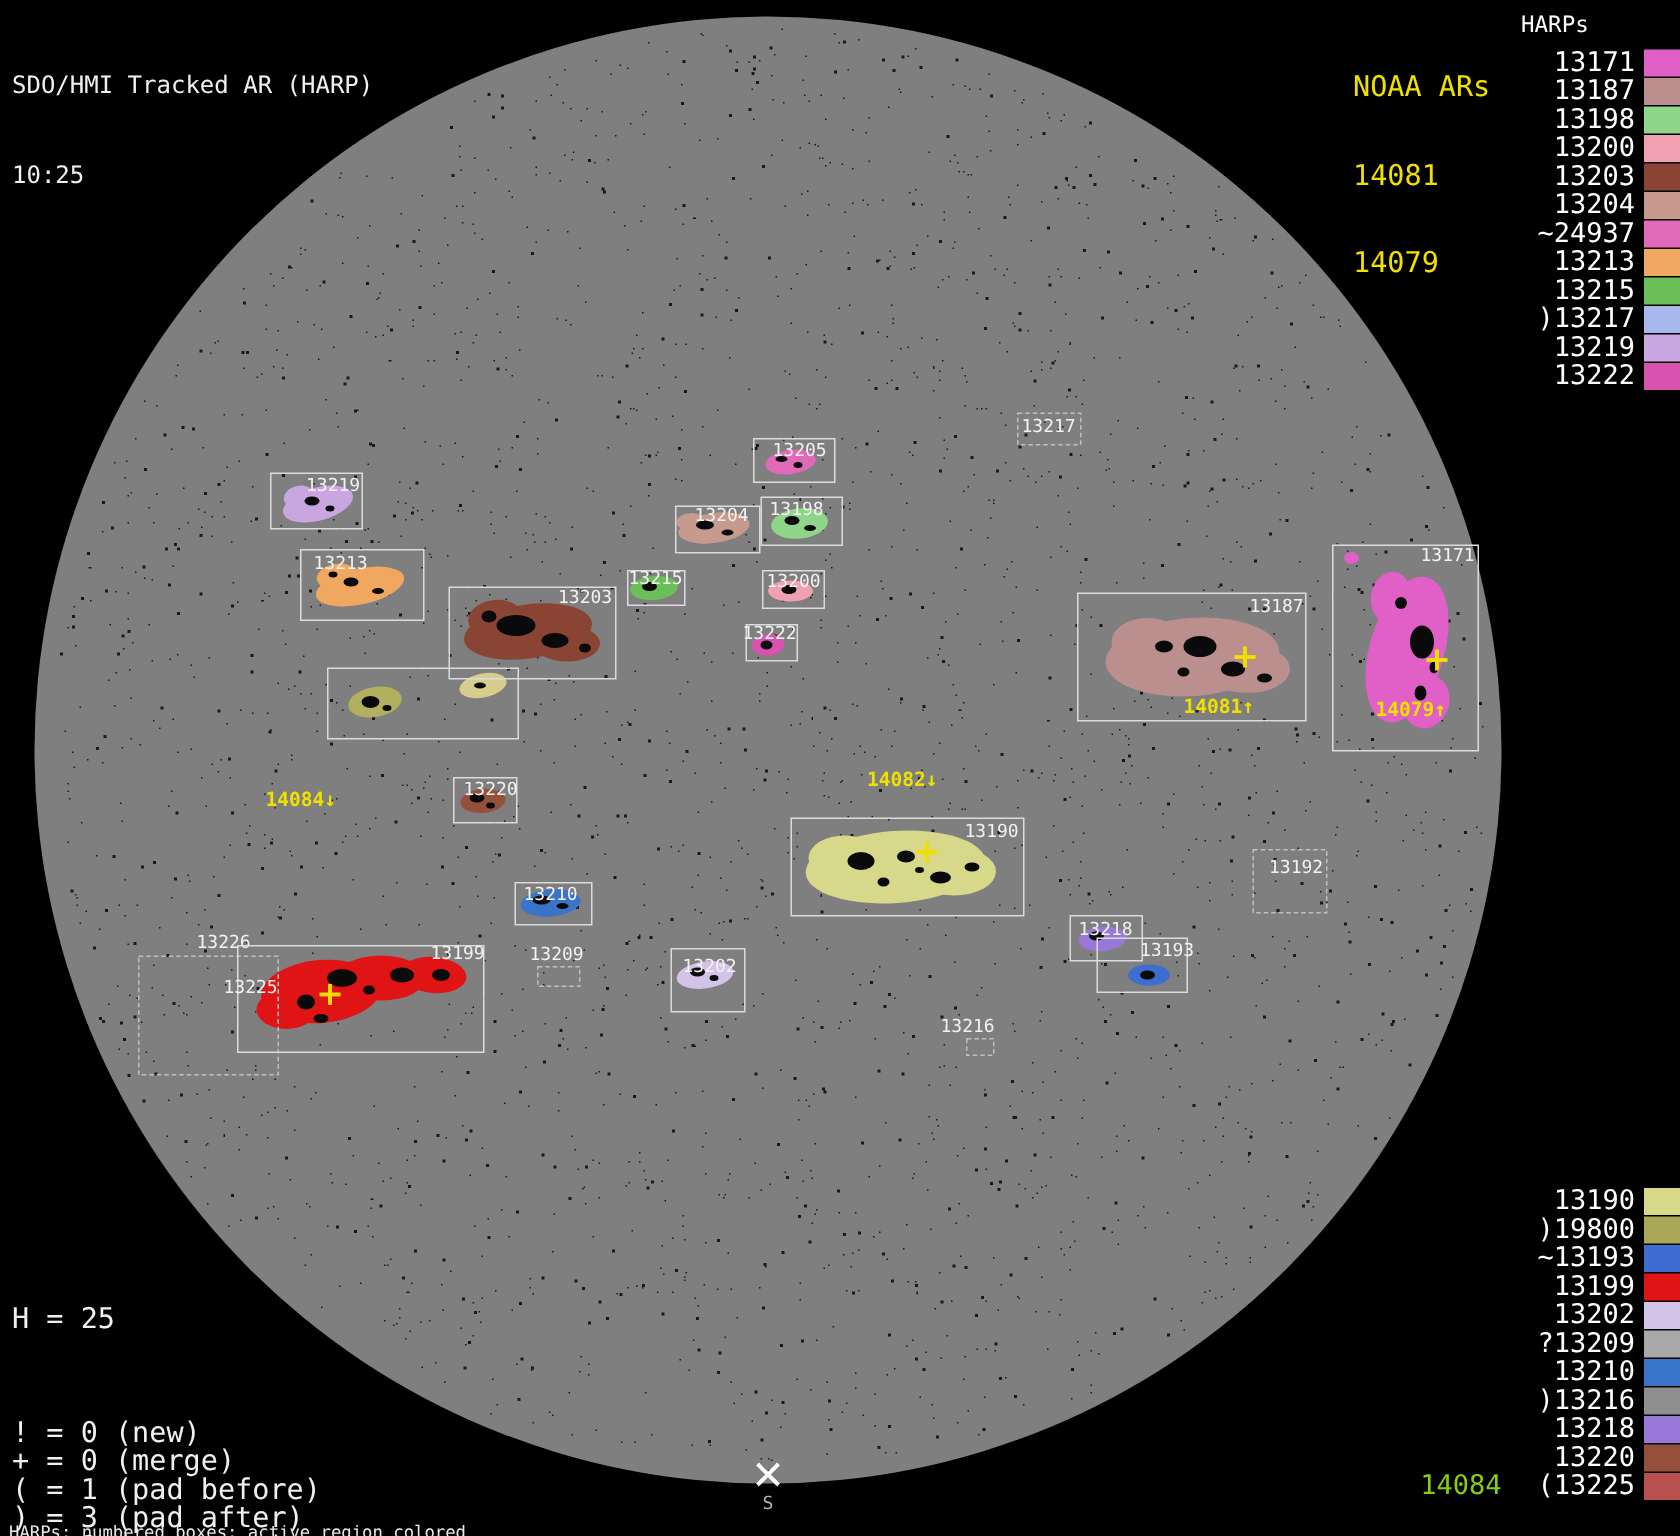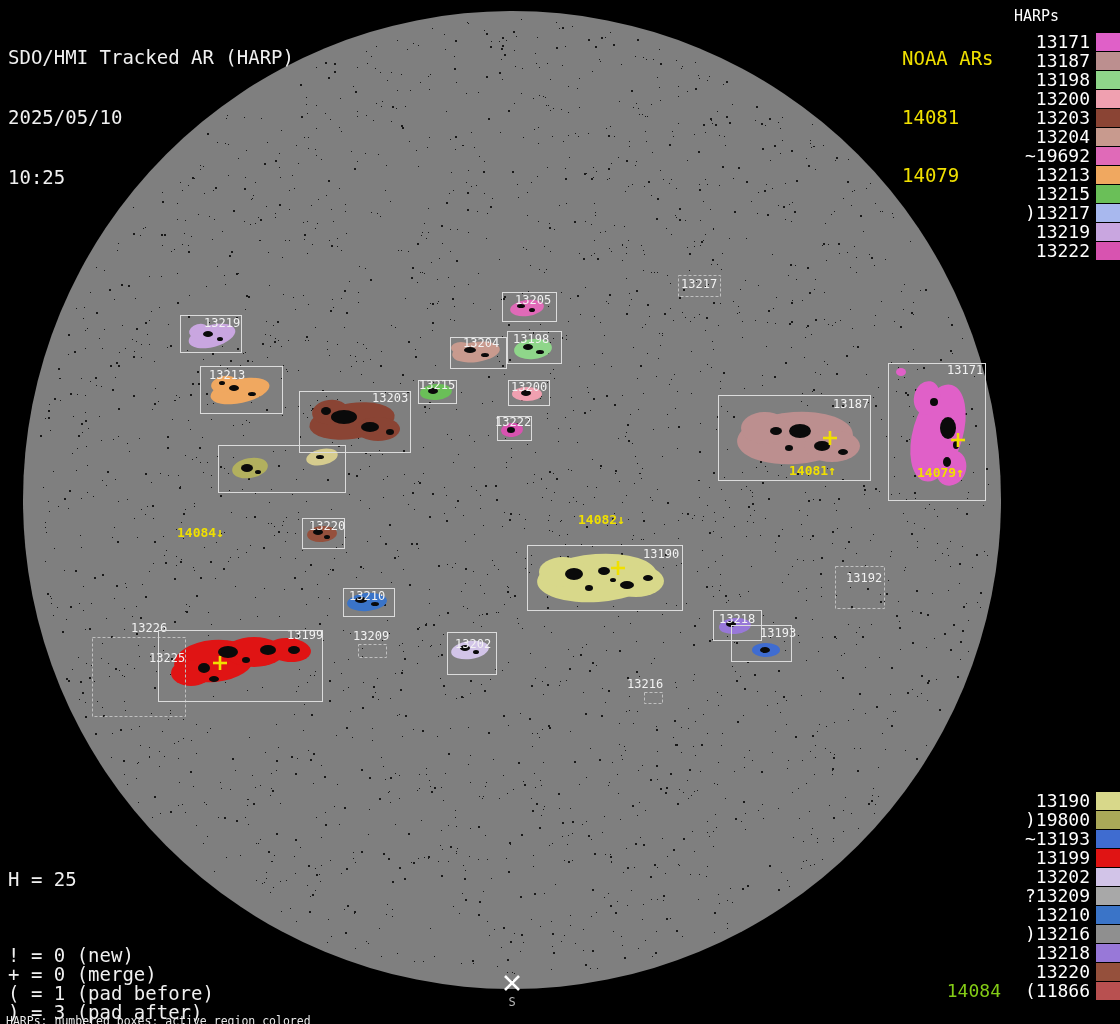--- a/index.html
+++ b/index.html
@@ -1,20 +1,20 @@
 <!DOCTYPE html>
 <html><head>
 <meta charset="utf-8">
 <style>
   html,body{margin:0;padding:0;background:#000;}
   .stage{position:relative;width:1120px;height:1024px;background:#000;overflow:hidden;
          font-family:"DejaVu Sans Mono",monospace;color:#fff;}
   #disk-svg{position:absolute;left:0;top:0;}
   #disk-svg text{font-family:"DejaVu Sans Mono",monospace;}
-  .title-block{position:absolute;left:8px;top:7px;font-size:19px;line-height:20px;color:#f0f0f0;white-space:pre;}
+  .title-block{position:absolute;left:8px;top:7px;font-size:16px;line-height:20px;color:#f0f0f0;white-space:pre;}
   .noaa-header{position:absolute;left:902px;top:10px;font-size:19px;line-height:19.5px;color:#f0e000;white-space:pre;}
   .harps-header{position:absolute;left:1014px;top:7px;font-size:15px;color:#ffffff;}
   .harp-list{position:absolute;right:0;width:260px;}
   #harps-top{top:32px;}
   #harps-bottom{top:791px;}
   .harp-row{display:flex;align-items:center;justify-content:flex-end;height:19px;font-size:18px;line-height:19px;}
   .harp-row .lbl{color:#fff;margin-right:6px;white-space:pre;}
   .harp-row .noaa{color:#84cc16;margin-right:24px;white-space:pre;}
   .swatch{width:24px;height:18px;flex:0 0 auto;}
   .legend{position:absolute;left:8px;top:832px;font-size:19px;line-height:19px;color:#f0f0f0;white-space:pre;}
@@ -228,21 +228,20 @@
       <text x="177" y="537" fill="#f0e000" font-size="13" font-weight="bold">14084↓</text>
       <g>
         <line x1="505" y1="976" x2="519" y2="990" stroke="#fff" stroke-width="2.6"></line>
         <line x1="519" y1="976" x2="505" y2="990" stroke="#fff" stroke-width="2.6"></line>
         <text x="512" y="1006" fill="#b5b5b5" font-size="12" text-anchor="middle">S</text>
       </g>
     </svg>
 
   <div class="title-block">
     <div>SDO/HMI Tracked AR (HARP)</div>
-    <div>2025/05/10</div>
     <div>10:25</div>
   </div>
 
   <div class="noaa-header">
     <div>NOAA ARs</div>
     <div>14081</div>
     <div>14079</div>
   </div>
 
   <div class="harps-header">HARPs</div>
@@ -266,21 +265,21 @@
       </div>
       <div class="harp-row">
         <span class="lbl">13203</span>
         <div class="swatch" style="background: rgb(138, 68, 52);"></div>
       </div>
       <div class="harp-row">
         <span class="lbl">13204</span>
         <div class="swatch" style="background: rgb(200, 154, 142);"></div>
       </div>
       <div class="harp-row">
-        <span class="lbl">~19692</span>
+        <span class="lbl">~24937</span>
         <div class="swatch" style="background: rgb(224, 106, 184);"></div>
       </div>
       <div class="harp-row">
         <span class="lbl">13213</span>
         <div class="swatch" style="background: rgb(240, 168, 96);"></div>
       </div>
       <div class="harp-row">
         <span class="lbl">13215</span>
         <div class="swatch" style="background: rgb(106, 191, 88);"></div>
       </div>
@@ -333,21 +332,21 @@
       <div class="harp-row">
         <span class="lbl">13218</span>
         <div class="swatch" style="background: rgb(152, 120, 216);"></div>
       </div>
       <div class="harp-row">
         <span class="lbl">13220</span>
         <div class="swatch" style="background: rgb(149, 80, 60);"></div>
       </div>
       <div class="harp-row">
         <span class="noaa">14084</span>
-        <span class="lbl">(11866</span>
+        <span class="lbl">(13225</span>
         <div class="swatch" style="background: rgb(184, 80, 80);"></div>
       </div>
     </div>
 
   <div class="legend">
     <div id="legend-h">H = 25</div>
     <div id="legend-items"><div>! = 0 (new)</div><div>+ = 0 (merge)</div><div>( = 1 (pad before)</div><div>) = 3 (pad after)</div><div>~ = 2 (use past)</div></div>
   </div>
 
   <div class="footer">

